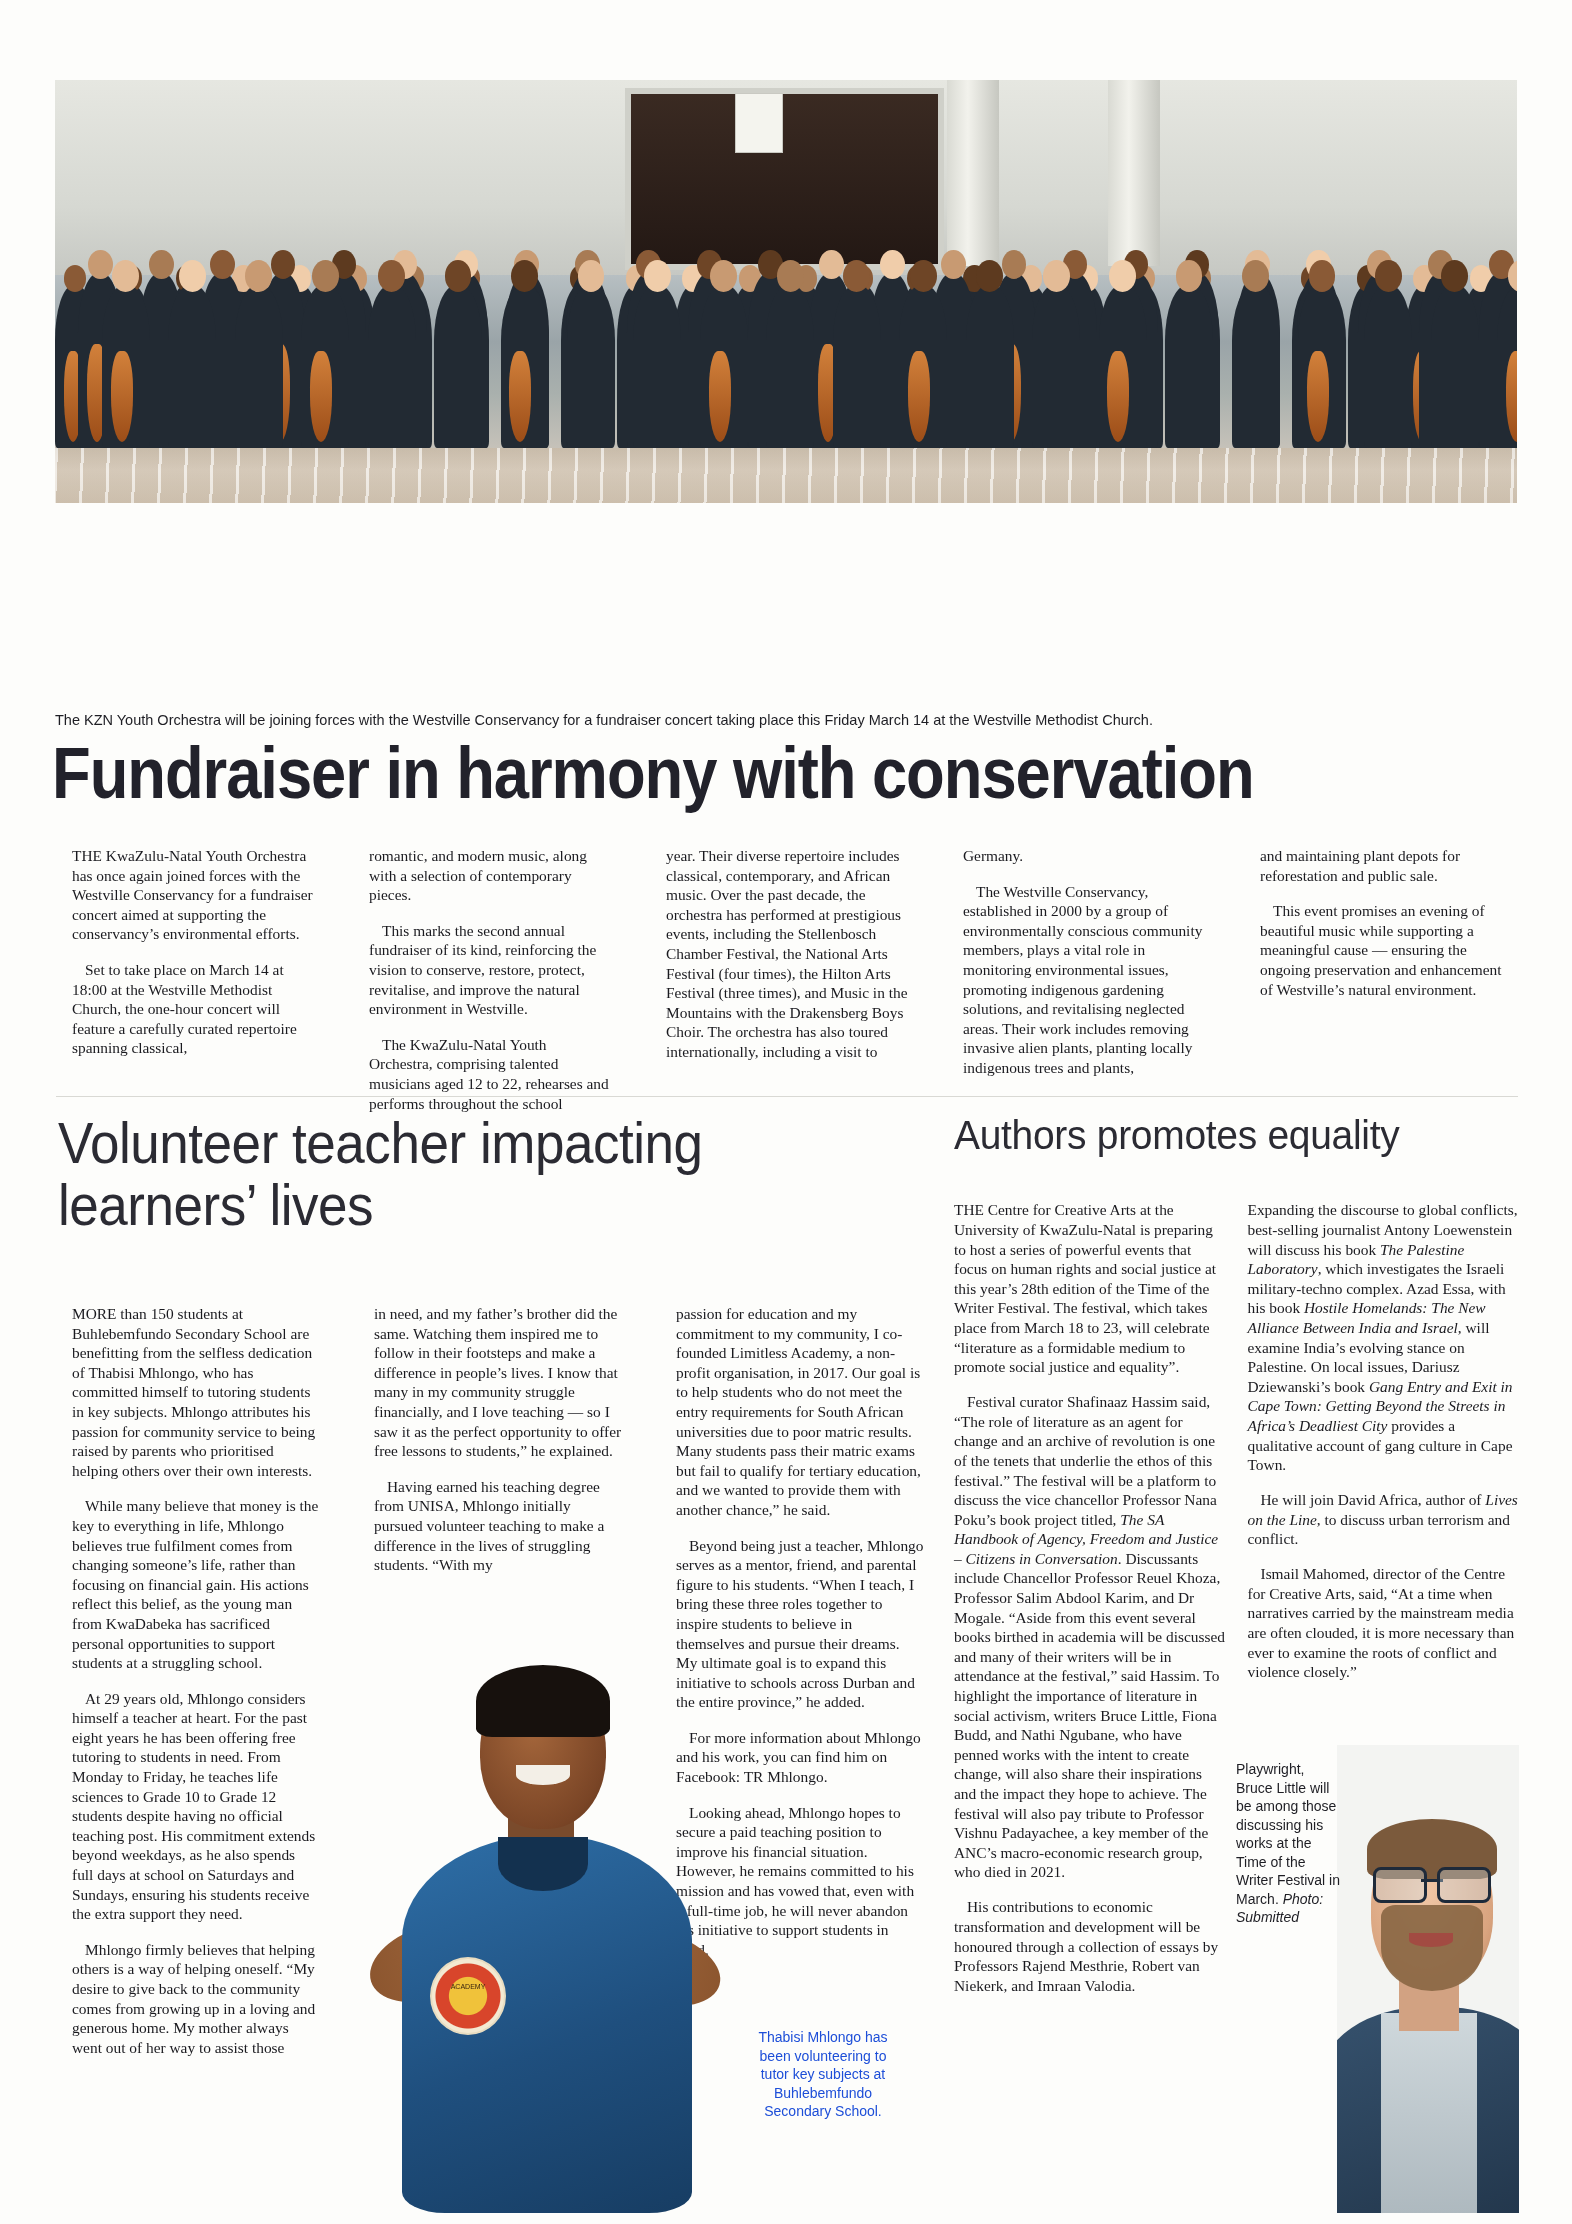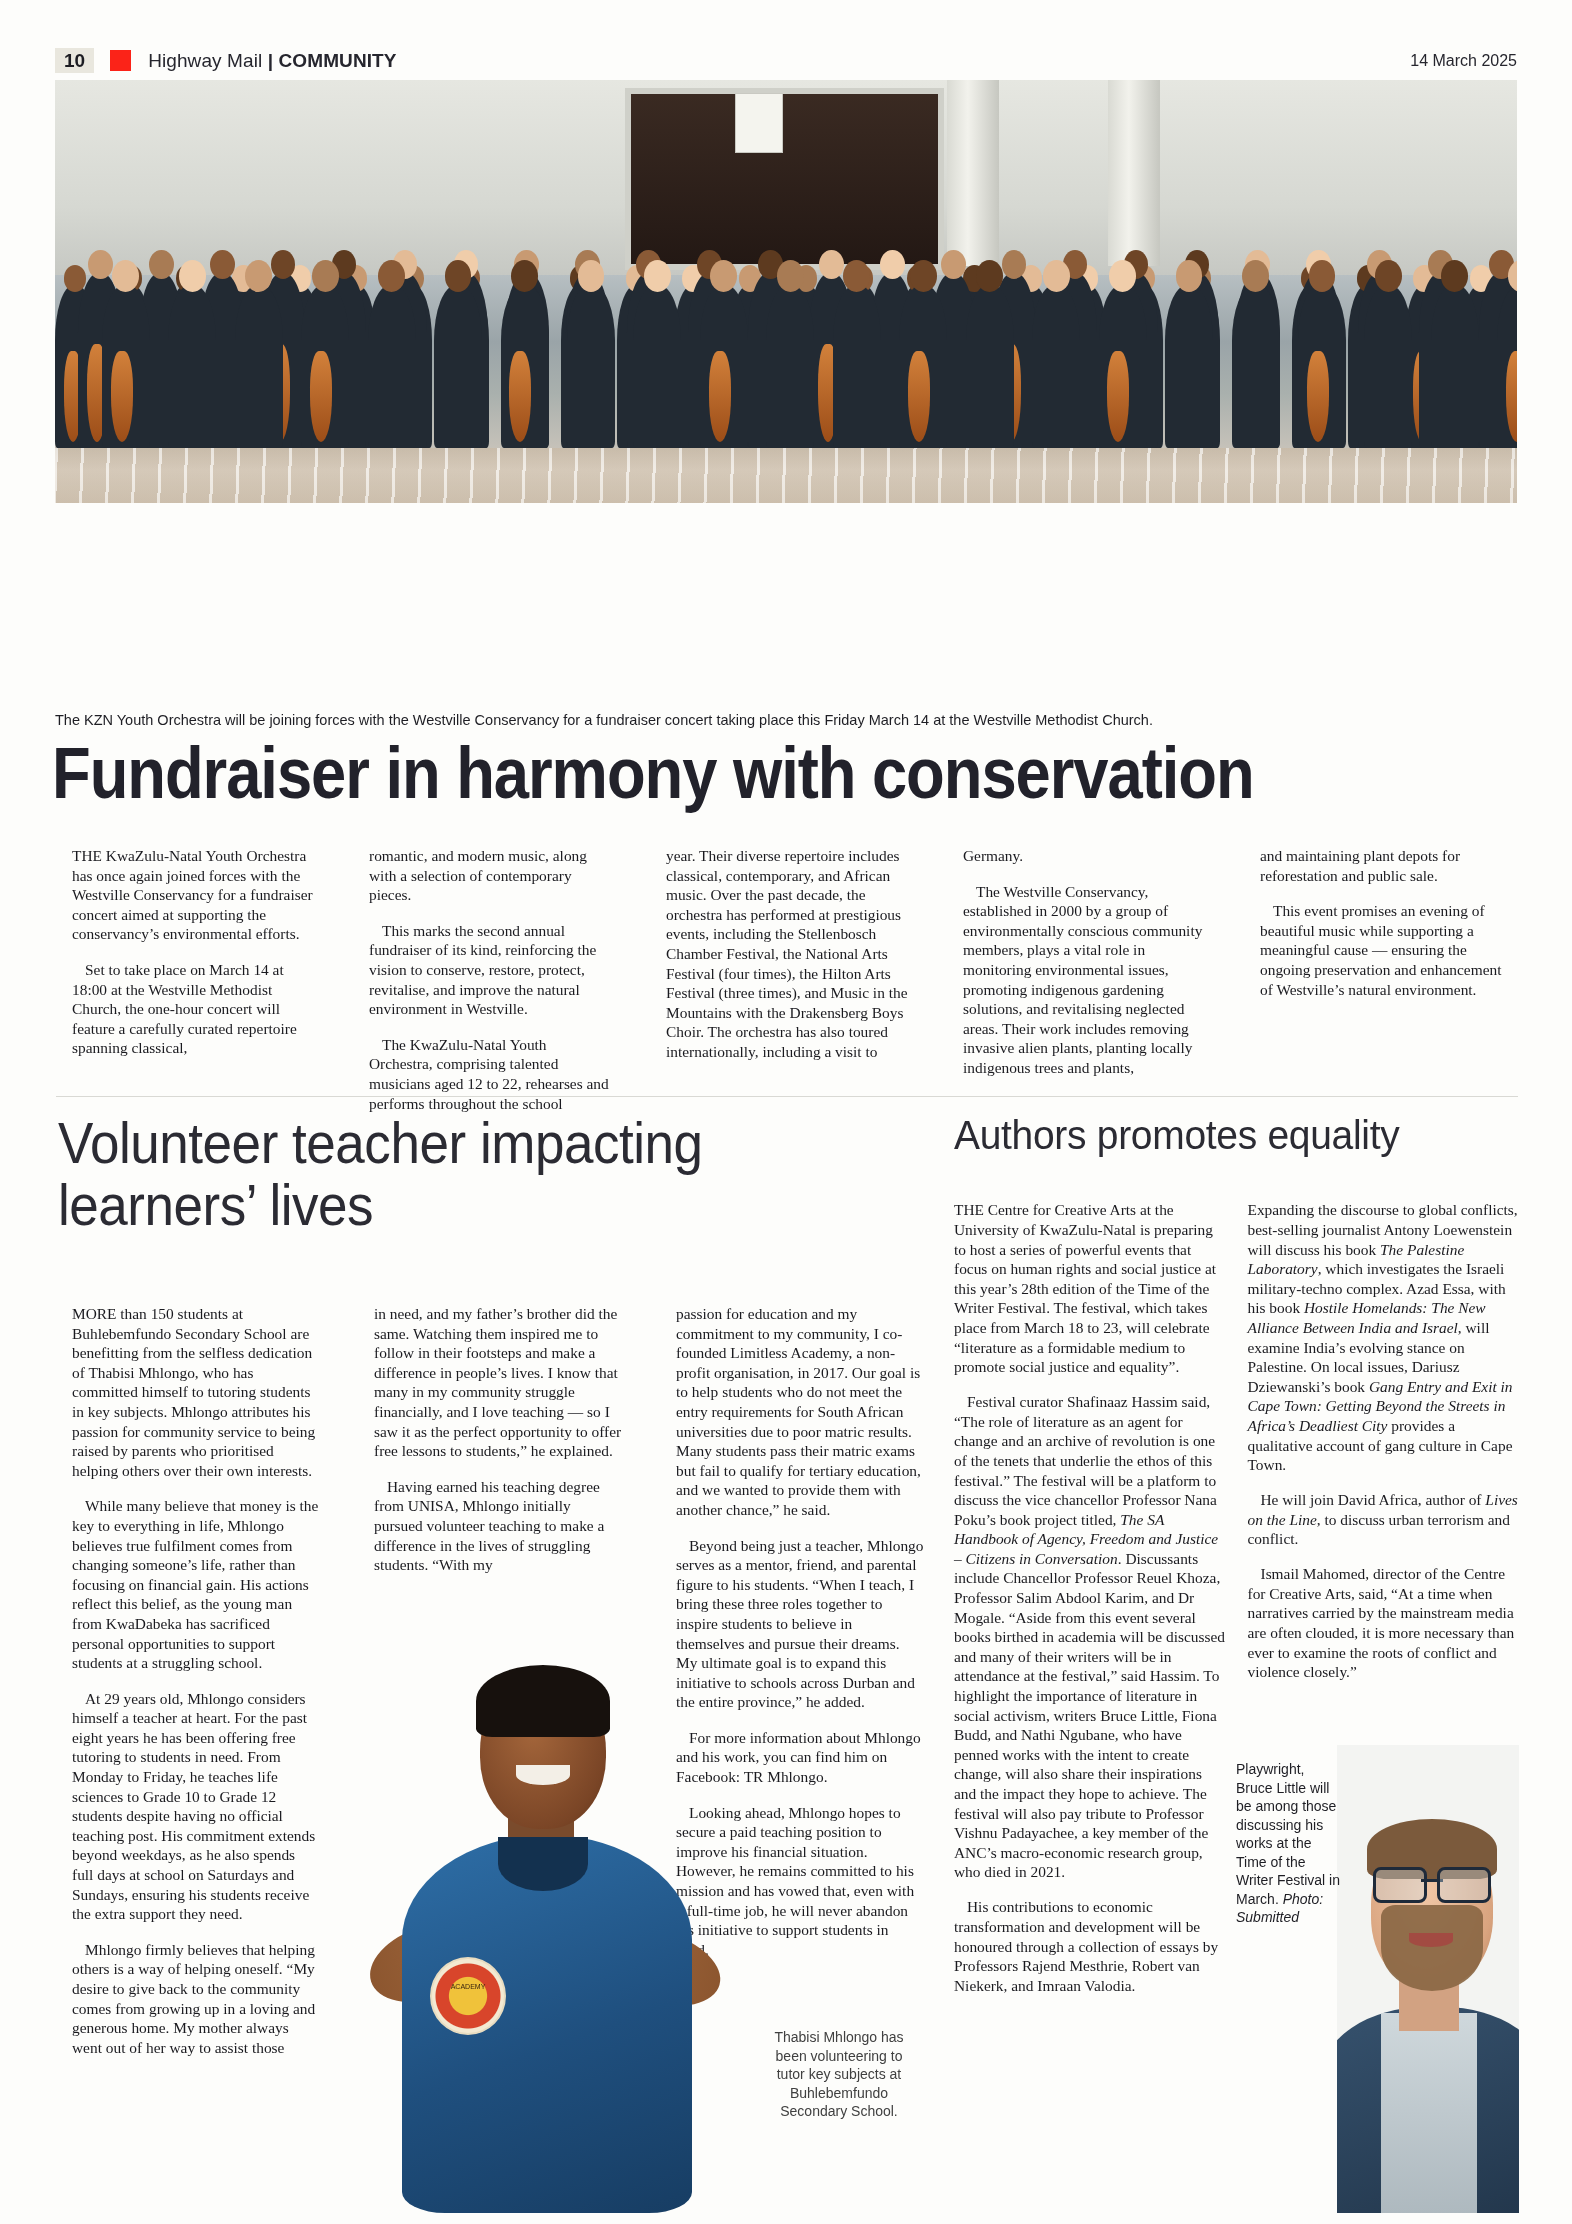--- a/index.html
+++ b/index.html
@@ -166,46 +166,36 @@
   .pb-mouth{position:absolute;left:72px;top:188px;width:44px;height:14px;
     background:#a24b42;border-radius:0 0 50% 50%;}
   .pb-glass{position:absolute;left:36px;top:122px;width:118px;height:30px;}
   .pb-glass i{position:absolute;top:0;width:48px;height:30px;
     border:3px solid #1e2a3a;border-radius:8px;background:rgba(210,230,240,.35);}
   .pb-glass i.l{left:0;} .pb-glass i.r{right:0;}
   .pb-glass b{position:absolute;left:48px;top:12px;width:22px;height:3px;background:#1e2a3a;}
 
   
   .cap-teacher{
-    position:absolute;left:764px;top:2028px;width:150px;
+    position:absolute;left:748px;top:2028px;width:150px;
     font-family:"Liberation Sans", sans-serif;font-size:14px;line-height:18.5px;
-    color:#404040;text-align:center;
+    color:#1d4ed8;text-align:center;
   }
   .cap-bruce{
     position:absolute;left:1236px;top:1760px;width:104px;
     font-family:"Liberation Sans", sans-serif;font-size:14px;line-height:18.5px;
     color:#1e1e24;
   }
   .cap-bruce .credit{font-style:italic;}
 </style>
 </head>
 <body>
 
 <div class="page">
 
-  <div class="masthead">
-    <span class="folio">10</span>
-    <span class="redsq"></span>
-    <span class="mh-title">
-      <span>Highway Mail</span>
-      <b><span>|</span>
-      <span>COMMUNITY</span></b>
-    </span>
-    <span class="mh-date">14 March 2025</span>
-  </div>
 
   <div class="hero">
     <div class="sky"></div>
     <div class="wall"></div>
     <div class="door"></div>
     <div class="poster"></div>
     <div class="col1"></div>
     <div class="col2"></div>
     <div class="crowd">
         <div class="person" style="left: 0%; width: 40px; height: 52%; z-index: 1;"></div>

